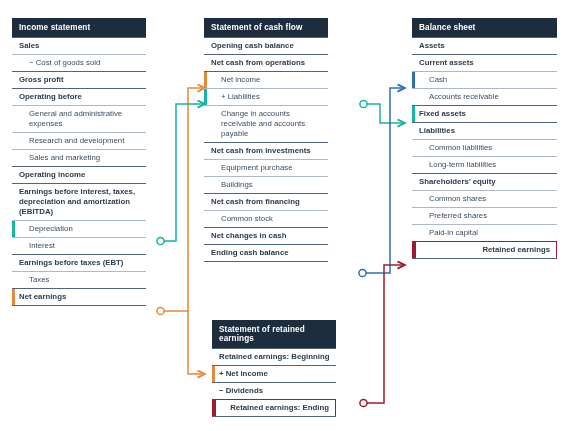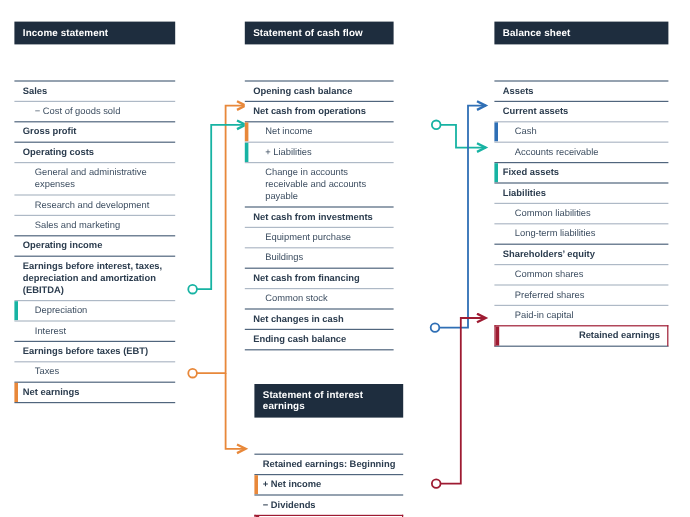--- a/index.html
+++ b/index.html
@@ -21,21 +21,21 @@
   .stmt-header{
     background:#1e2d3e;
     color:#ffffff;
     font-size:8.2px;
     font-weight:bold;
     letter-spacing:.1px;
     padding:5px 10px 5px 7px;
     box-sizing:border-box;
     line-height:1.1;
   }
-  .rows{position:relative;margin-top:30px;}
+  .rows{position:relative;}
   .row{
     position:relative;
     box-sizing:border-box;
     font-size:7.8px;
     line-height:1.28;
     padding:3px 6px 3px 7px;
     border-top:1.6px solid #50657d;
     border-bottom:none;
     background:#fff;
     color:#2b3c4e;
@@ -113,21 +113,21 @@
       <circle cx="363.5" cy="403" r="3.6" fill="#ffffff" stroke="#9e1b32" stroke-width="1.5"></circle>
     </g>
   </svg>
 
   <div class="stmt col1">
     <div class="stmt-header">Income statement</div>
     <div class="rows">
       <div class="row main"><span>Sales</span></div>
       <div class="row sub"><span>− Cost of goods sold</span></div>
       <div class="row main"><span>Gross profit</span></div>
-      <div class="row main"><span>Operating costs</span></div>
+      <div class="row main"><span>Operating before</span></div>
       <div class="row sub tall"><span>General and administrative expenses</span></div>
       <div class="row sub"><span>Research and development</span></div>
       <div class="row sub"><span>Sales and marketing</span></div>
       <div class="row main"><span>Operating income</span></div>
       <div class="row main tall"><span>Earnings before interest, taxes, depreciation and amortization (EBITDA)</span></div>
       <div class="row sub hl-teal"><span class="bar"></span><span>Depreciation</span></div>
       <div class="row sub"><span>Interest</span></div>
       <div class="row main"><span>Earnings before taxes (EBT)</span></div>
       <div class="row sub"><span>Taxes</span></div>
       <div class="row main hl-orange"><span class="bar"></span><span>Net earnings</span></div>
@@ -146,21 +146,21 @@
       <div class="row sub"><span>Equipment purchase</span></div>
       <div class="row sub"><span>Buildings</span></div>
       <div class="row main"><span>Net cash from financing</span></div>
       <div class="row sub"><span>Common stock</span></div>
       <div class="row main"><span>Net changes in cash</span></div>
       <div class="row main"><span>Ending cash balance</span></div>
     </div>
   </div>
 
   <div class="stmt col2b">
-    <div class="stmt-header">Statement of interest earnings</div>
+    <div class="stmt-header">Statement of retained earnings</div>
     <div class="rows">
       <div class="row main"><span>Retained earnings: Beginning</span></div>
       <div class="row main hl-orange"><span class="bar"></span><span>+ Net income</span></div>
       <div class="row main"><span>− Dividends</span></div>
       <div class="row main hl-red"><span class="bar"></span><span>Retained earnings: Ending</span></div>
     </div>
   </div>
 
   <div class="stmt col3">
     <div class="stmt-header">Balance sheet</div>

